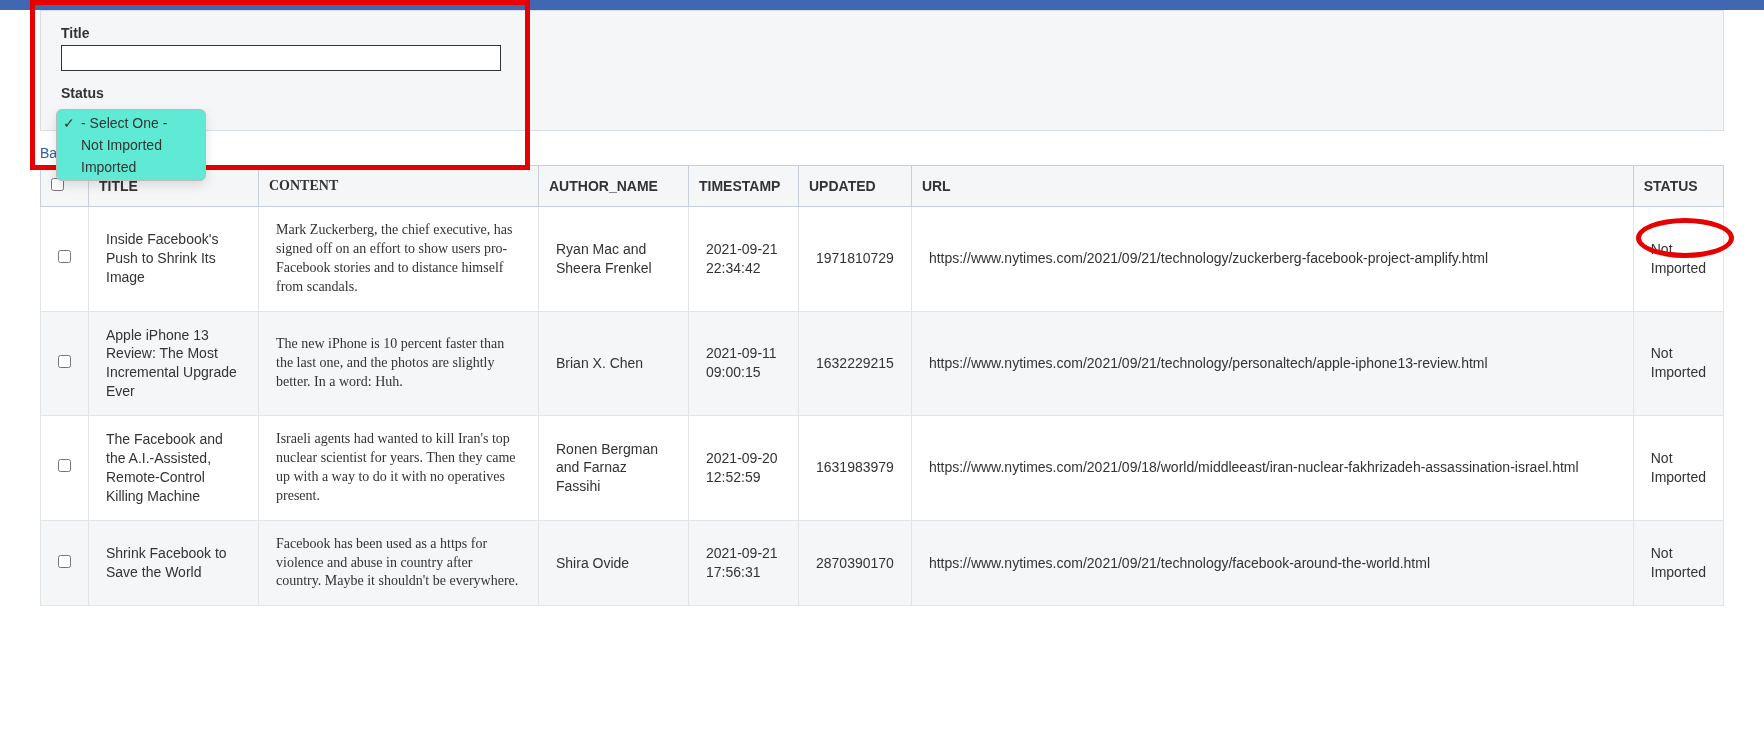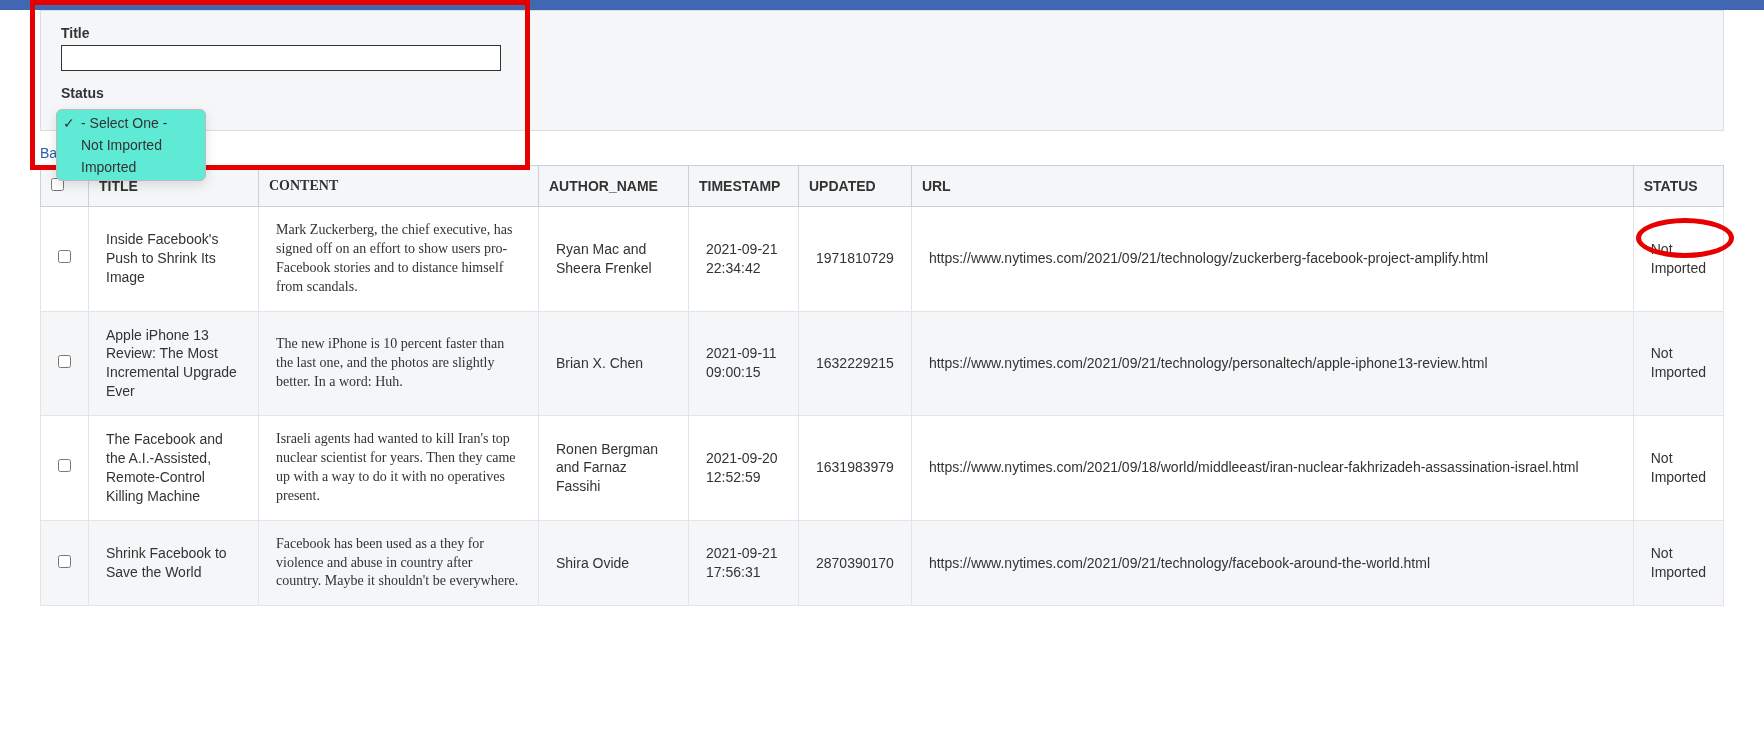--- a/index.html
+++ b/index.html
@@ -188,21 +188,21 @@
           <td class="col-content">Israeli agents had wanted to kill Iran's top nuclear scientist for years. Then they came up with a way to do it with no operatives present.</td>
           <td class="col-author">Ronen Bergman and Farnaz Fassihi</td>
           <td class="col-timestamp">2021-09-20 12:52:59</td>
           <td class="col-updated">1631983979</td>
           <td class="col-url">https://www.nytimes.com/2021/09/18/world/middleeast/iran-nuclear-fakhrizadeh-assassination-israel.html</td>
           <td class="col-status">Not Imported</td>
         </tr>
         <tr>
           <td class="col-check"><input type="checkbox" style=""></td>
           <td class="col-title">Shrink Facebook to Save the World</td>
-          <td class="col-content">Facebook has been used as a they for violence and abuse in country after country. Maybe it shouldn't be everywhere.</td>
+          <td class="col-content">Facebook has been used as a https for violence and abuse in country after country. Maybe it shouldn't be everywhere.</td>
           <td class="col-author">Shira Ovide</td>
           <td class="col-timestamp">2021-09-21 17:56:31</td>
           <td class="col-updated">2870390170</td>
           <td class="col-url">https://www.nytimes.com/2021/09/21/technology/facebook-around-the-world.html</td>
           <td class="col-status">Not Imported</td>
         </tr>
       </tbody>
   </table>
 </div>
 

